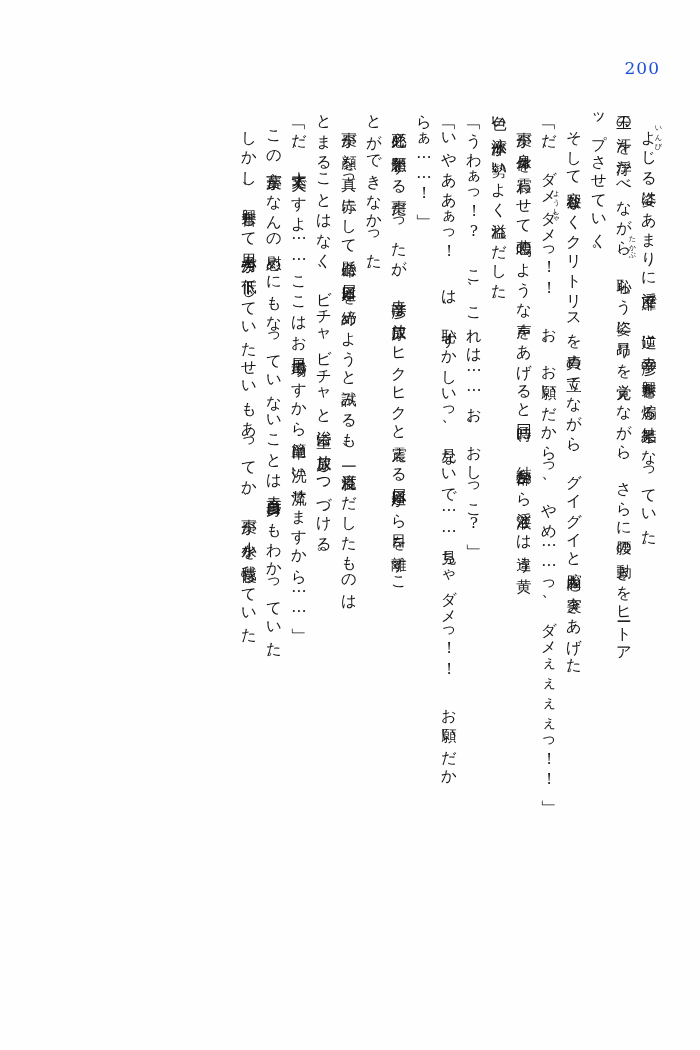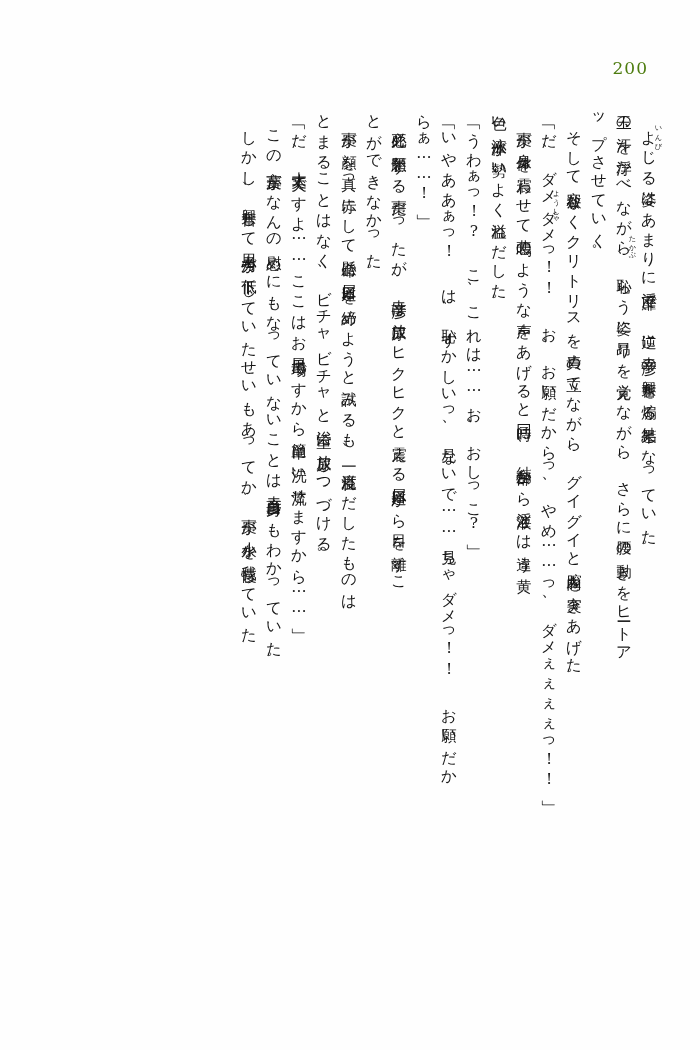--- a/index.html
+++ b/index.html
@@ -19,24 +19,24 @@
   .page {
     position: absolute;
     inset: 0;
     background: #fefefe;
   }
 
   
   .page-number {
     position: absolute;
     top: 58px;
-    right: 52px;
+    right: 40px;
     font-size: 17px;
     letter-spacing: 1px;
-    color: #4d7c0f;
+    color: #1d4ed8;
     font-family: "DejaVu Serif", "Liberation Serif", serif;
   }
 
   
   .text-block {
     position: absolute;
     top: 104px;
     right: 44px;
     left: 48px;
     height: 865px;

